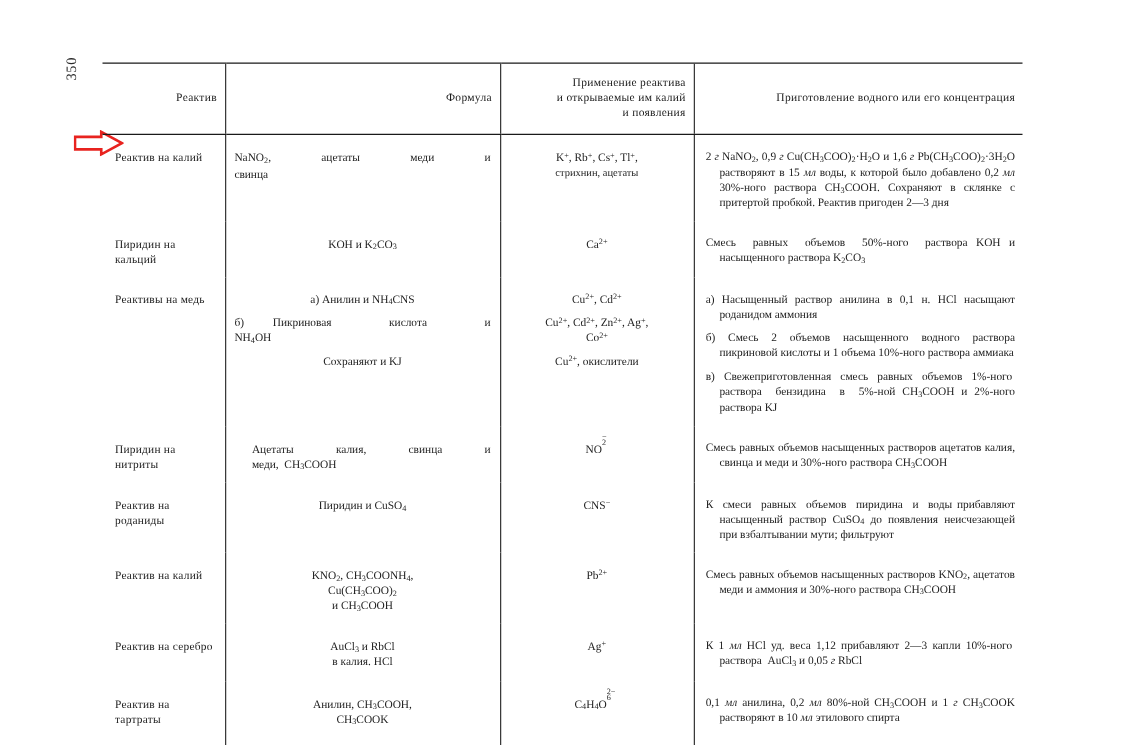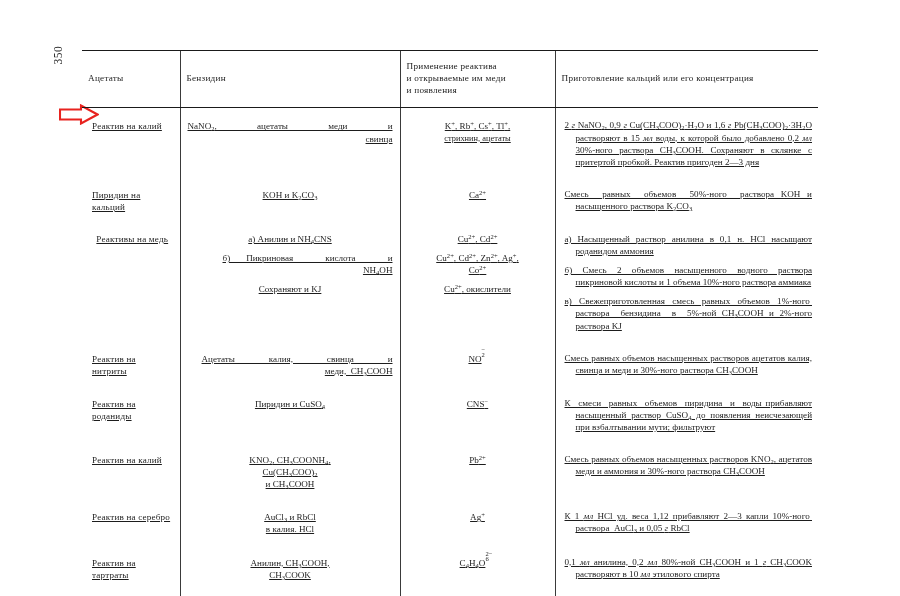--- a/index.html
+++ b/index.html
@@ -52,38 +52,37 @@
   }
   #reagent-table col.c-reagent  { width: 98px;  }
   #reagent-table col.c-formula  { width: 220px; }
   #reagent-table col.c-ions     { width: 155px; }
   #reagent-table col.c-prep     { width: 263px; }
 
   #reagent-table thead th {
     font-weight: normal;
     font-size: 9.2px;
     line-height: 1.32;
-    text-align: left;
+    text-align: right;
     vertical-align: middle;
     padding: 9px 6px 11px 6px;
     border-top: 1.7px solid #1a1a1a;
     border-bottom: 1.5px solid #1a1a1a;
     letter-spacing: 0.25px;
   }
   #reagent-table thead th.vline,
   #reagent-table tbody td.vline {
     border-left: 1px solid #3a3a3a;
   }
 
   #reagent-table tbody td {
     vertical-align: top;
     padding: 0;
     font-size: 9.1px;
     line-height: 1.33;
-    text-decoration: underline;
   }
 
   
   .cell {
     padding: 9px 7px 9px 7px;
   }
   .cell.reagent  { text-align: left;  padding-left: 10px; letter-spacing: 0.2px; }
   .cell.formula  { text-align: center; }
   .cell.ions     { text-align: center; }
   .cell.prep     { text-align: left; padding-left: 9px; padding-right: 6px; }
@@ -94,21 +93,21 @@
   
   .just {
     text-align: justify;
     text-align-last: left;
     hyphens: none;
   }
   .hang {
     padding-left: 11px;
     text-indent: -11px;
   }
-  .ctr { text-align: right; }
+  .ctr { text-align: left; }
 
   .it { font-style: italic; }
 
   sub { font-size: 0.72em; vertical-align: -0.23em; line-height: 0; }
   sup { font-size: 0.72em; vertical-align: 0.45em; line-height: 0; }
   .stack {
     display: inline-block;
     position: relative;
     width: 0;
     height: 1em;
@@ -134,28 +133,28 @@
 <table id="reagent-table">
   <colgroup>
     <col class="c-reagent">
       <col class="c-formula">
       <col class="c-ions">
       <col class="c-prep">
   </colgroup>
 
   <thead>
     <tr>
-      <th>Ацетаты</th>
-      <th class="vline">Бензидин</th>
+      <th>Реактив</th>
+      <th class="vline">Формула</th>
       <th class="vline">
         <div>Применение реактива</div>
-        <div>и открываемые им меди</div>
+        <div>и открываемые им калий</div>
         <div>и появления</div>
       </th>
-      <th class="vline">Приготовление кальций или его концентрация</th>
+      <th class="vline">Приготовление водного или его концентрация</th>
     </tr>
   </thead>
 
   <tbody>
 
     <tr>
       <td>
         <div class="cell reagent" style="padding-top:12px;">Реактив на калий</div>
       </td>
       <td class="vline">
@@ -193,27 +192,27 @@
       </td>
       <td class="vline">
         <div class="cell prep" style="padding-top:11px;">
           <div class="just hang">Смесь&nbsp; равных&nbsp; объемов&nbsp; 50%-ного&nbsp; раствора KOH и насыщенного раствора K<sub>2</sub>CO<sub>3</sub></div>
         </div>
       </td>
     </tr>
 
     <tr>
       <td>
-        <div class="cell reagent" style="padding-top:11px;text-align:center;">Реактивы на медь</div>
+        <div class="cell reagent" style="padding-top:11px;">Реактивы на медь</div>
       </td>
       <td class="vline">
         <div class="cell formula" style="padding-top:11px;">
           <div class="blk">а) Анилин и NH<sub>4</sub>CNS</div>
           <div class="blk">
-            <div class="just hang" style="text-align-last:justify;margin-left:35px;">б) Пикриновая&nbsp; кислота&nbsp; и</div>
+            <div class="just hang" style="text-align-last:justify;">б) Пикриновая&nbsp; кислота&nbsp; и</div>
             <div class="ctr">NH<sub>4</sub>OH</div>
           </div>
           <div class="blk">Сохраняют и KJ</div>
         </div>
       </td>
       <td class="vline">
         <div class="cell ions" style="padding-top:11px;">
           <div class="blk">Cu<sup>2+</sup>, Cd<sup>2+</sup></div>
           <div class="blk">
             <div>Cu<sup>2+</sup>, Cd<sup>2+</sup>, Zn<sup>2+</sup>, Ag<sup>+</sup>,</div>
@@ -226,21 +225,21 @@
         <div class="cell prep" style="padding-top:11px;">
           <div class="blk just hang">а) Насыщенный раствор анилина в 0,1 н. HCl насыщают роданидом аммония</div>
           <div class="blk just hang">б) Смесь 2 объемов насыщенного водного раствора пикриновой кислоты и 1 объема 10%-ного раствора аммиака</div>
           <div class="blk just hang">в) Свежеприготовленная смесь равных объемов 1%-ного&nbsp; раствора&nbsp; бензидина&nbsp; в&nbsp; 5%-ной CH<sub>3</sub>COOH и 2%-ного раствора KJ</div>
         </div>
       </td>
     </tr>
 
     <tr>
       <td>
-        <div class="cell reagent" style="padding-top:12px;">Реактив на нитриты</div>
+        <div class="cell reagent" style="padding-top:12px;">Пиридин на нитриты</div>
       </td>
       <td class="vline">
         <div class="cell formula" style="padding-top:12px;padding-left:21px;">
           <div class="just" style="text-align-last:justify;">Ацетаты&nbsp; калия,&nbsp; свинца&nbsp; и</div>
           <div class="ctr">меди, &nbsp;CH<sub>3</sub>COOH</div>
         </div>
       </td>
       <td class="vline">
         <div class="cell ions" style="padding-top:12px;">
           <div>NO<span class="stack"><sub>2</sub><sup>−</sup></span><span style="display:inline-block;width:5px;"></span></div>

